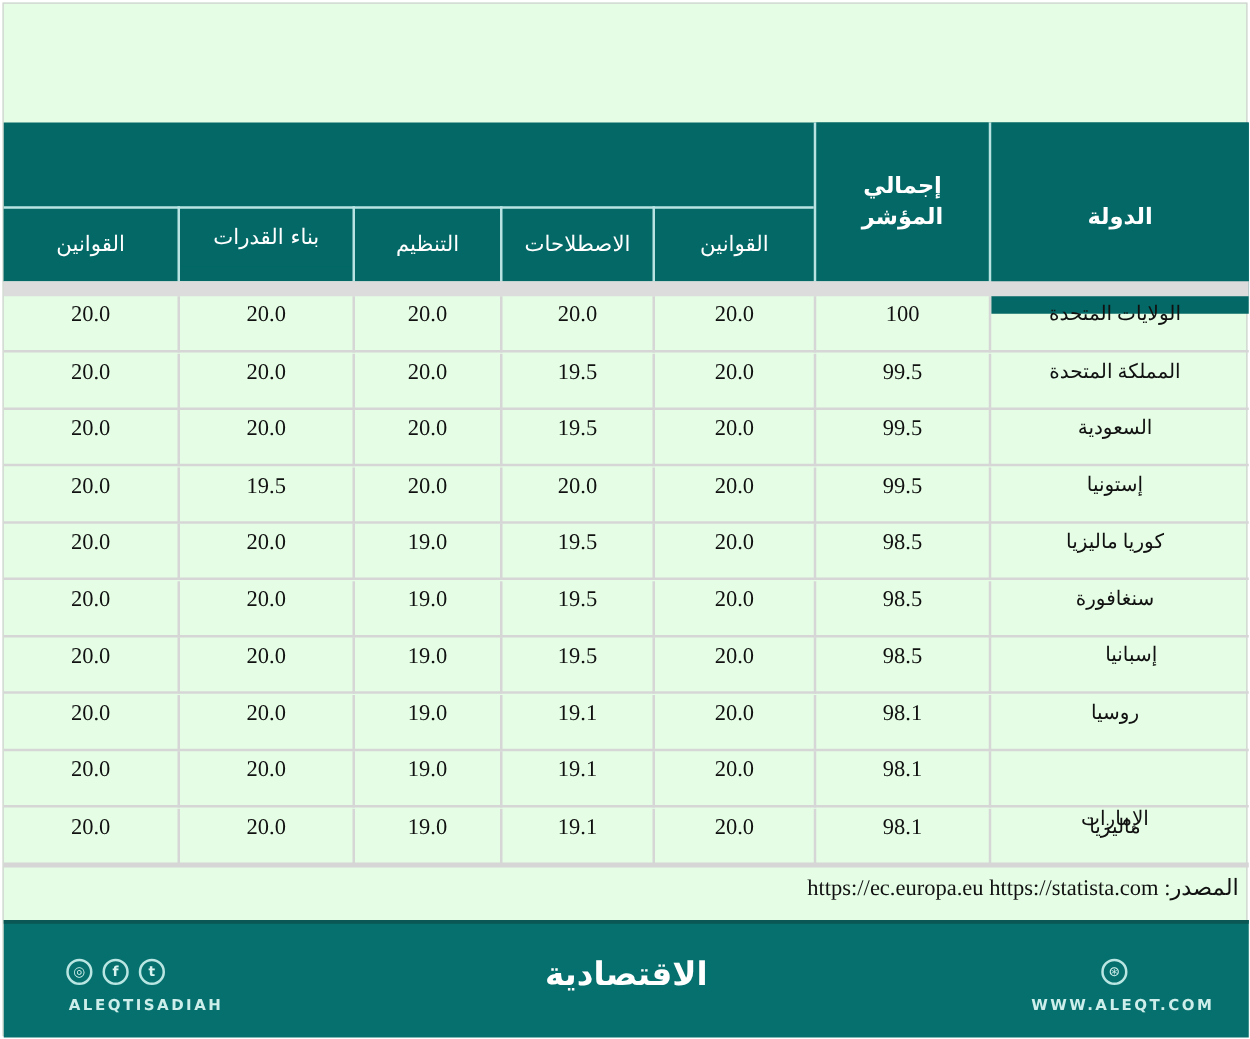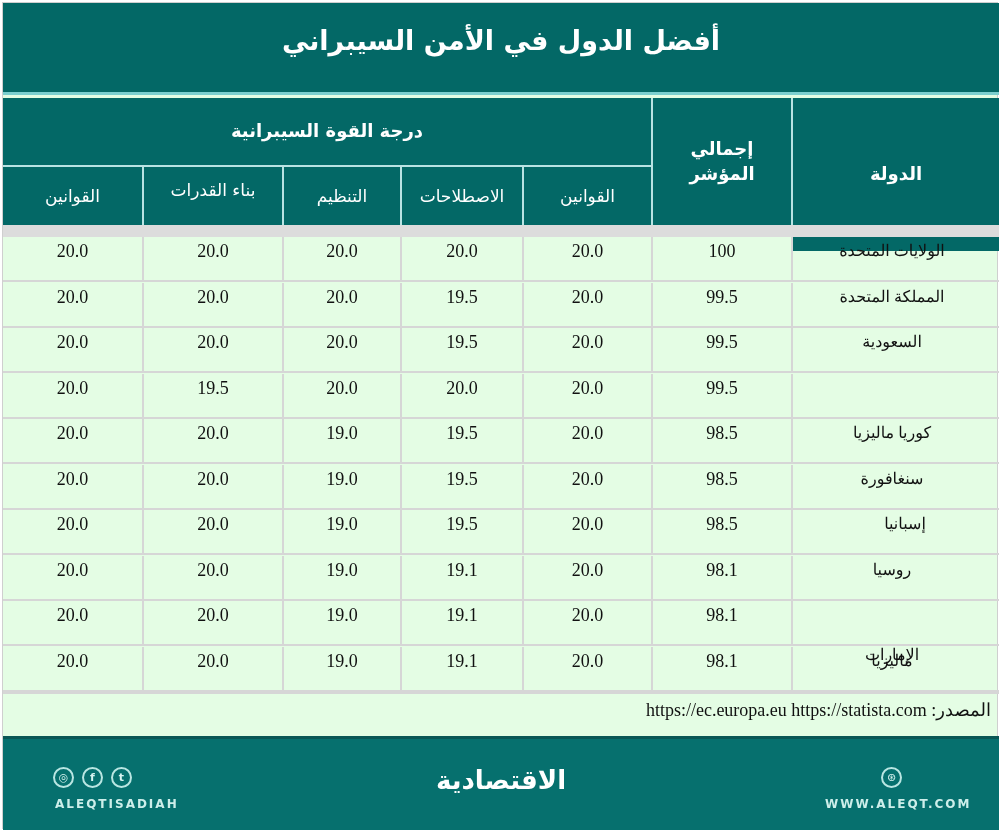--- a/index.html
+++ b/index.html
@@ -34,37 +34,31 @@
   .handle { position: absolute; left: 52px; top: 58px; color: #cdeeea; font-family: "DejaVu Sans", sans-serif; font-size: 12px; font-weight: bold; letter-spacing: 2px; }
   .logo { position: absolute; left: 0; width: 996px; top: 26px; text-align: center; color: #ffffff; font-family: "DejaVu Sans", sans-serif; font-weight: bold; font-size: 26px; direction: rtl; }
   .web-icon { position: absolute; left: 878px; top: 28px; width: 21px; height: 21px; border: 2px solid #b9e6e2; border-radius: 50%; color: #d8f4f1; font-size: 11px; display: flex; align-items: center; justify-content: center; }
   .website { position: absolute; left: 822px; top: 58px; color: #cdeeea; font-family: "DejaVu Sans", sans-serif; font-size: 12px; font-weight: bold; letter-spacing: 2px; }
 </style>
 </head>
 <body>
 
 <div class="frame">
 
-  <div class="title-bar">
-    <span>أفضل الدول في الأمن السيبراني</span>
-  </div>
 
   <div class="header">
 
     <div class="hcell" style="left:790px; top:0; width:206px; height:153px;">
       <span>الدولة</span>
     </div>
 
     <div class="hcell" style="left:650px; top:0; width:138px; height:127px; padding:0 30px;">
       <span>إجمالي المؤشر</span>
     </div>
 
-    <div class="hcell" style="left:0; top:0; width:648px; height:67px;">
-      <span>درجة القوة السيبرانية</span>
-    </div>
 
     <div class="hcell sub" style="left:399px; top:69px; width:120px; height:58px;">
       <span>الاصطلاحات</span>
     </div>
     <div class="hcell sub" style="left:521px; top:69px; width:127px; height:58px;">
       <span>القوانين</span>
     </div>
     <div class="hcell sub" style="left:281px; top:69px; width:116px; height:58px;">
       <span>التنظيم</span>
     </div>
@@ -126,20 +120,21 @@
         <div class="cell" style="left: 141px; width: 138px;">20.0</div>
         <div class="cell" style="left: 0px; width: 139px;">20.0</div>
         <div class="cdiv" style="left: 788px;"></div>
         <div class="cdiv" style="left: 648px;"></div>
         <div class="cdiv" style="left: 519px;"></div>
         <div class="cdiv" style="left: 397px;"></div>
         <div class="cdiv" style="left: 279px;"></div>
         <div class="cdiv" style="left: 139px;"></div>
       </div>
       <div class="row" style="top: 136.5px;">
+        <div class="cell country" style="left: 790px; width: 206px;">إستونيا</div>
         <div class="cell" style="left: 650px; width: 138px;">99.5</div>
         <div class="cell" style="left: 521px; width: 127px;">20.0</div>
         <div class="cell" style="left: 399px; width: 120px;">20.0</div>
         <div class="cell" style="left: 281px; width: 116px;">20.0</div>
         <div class="cell" style="left: 141px; width: 138px;">19.5</div>
         <div class="cell" style="left: 0px; width: 139px;">20.0</div>
         <div class="cdiv" style="left: 788px;"></div>
         <div class="cdiv" style="left: 648px;"></div>
         <div class="cdiv" style="left: 519px;"></div>
         <div class="cdiv" style="left: 397px;"></div>

